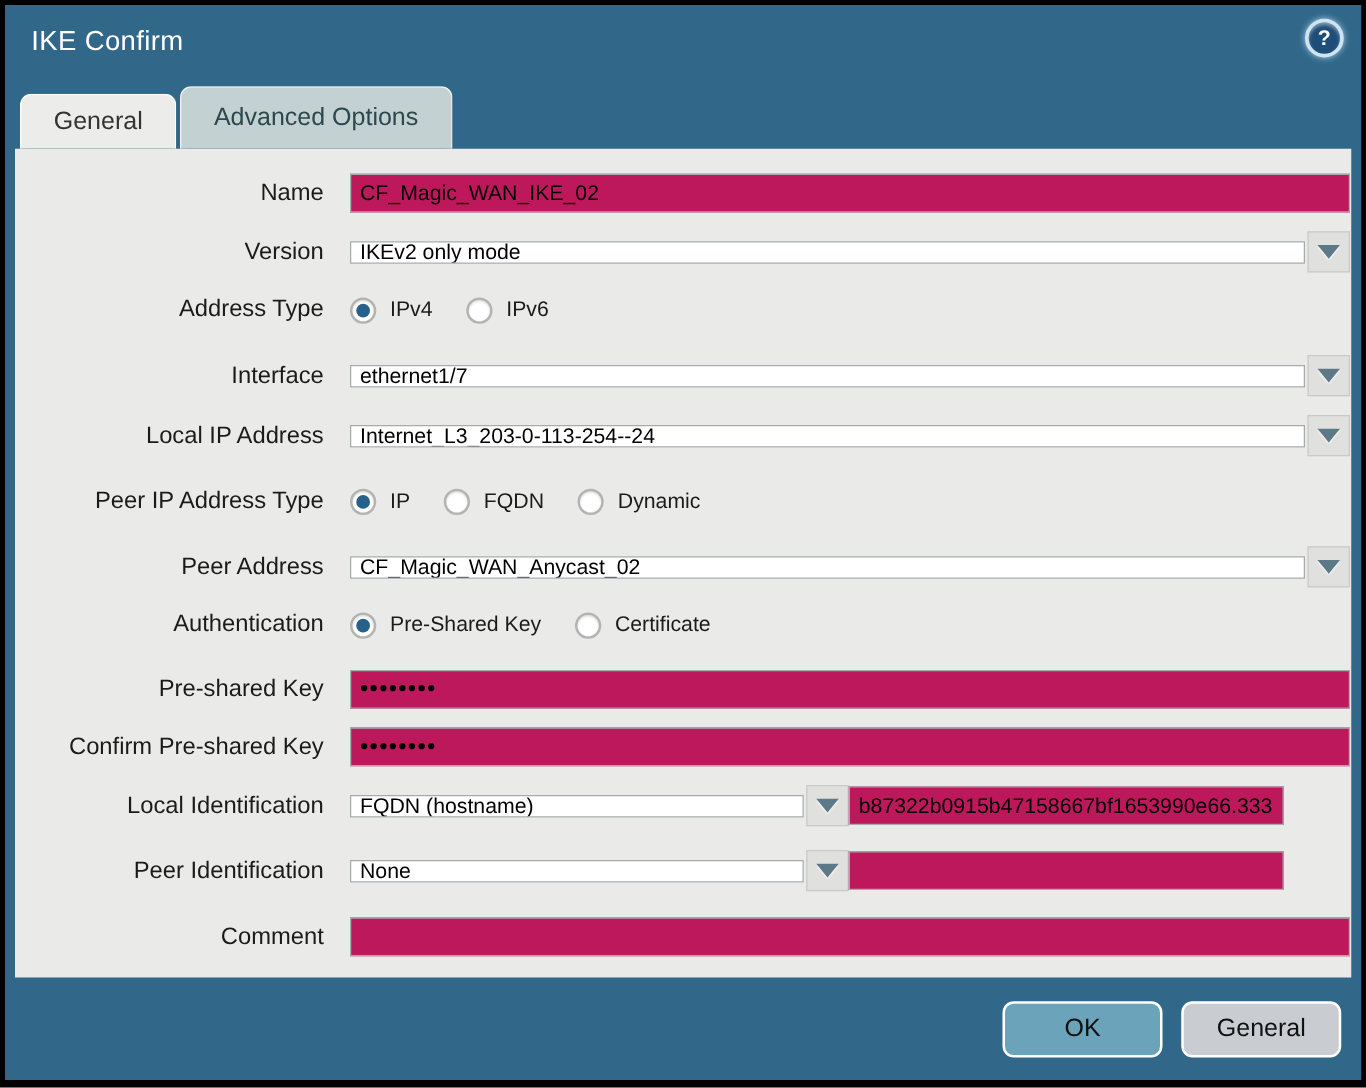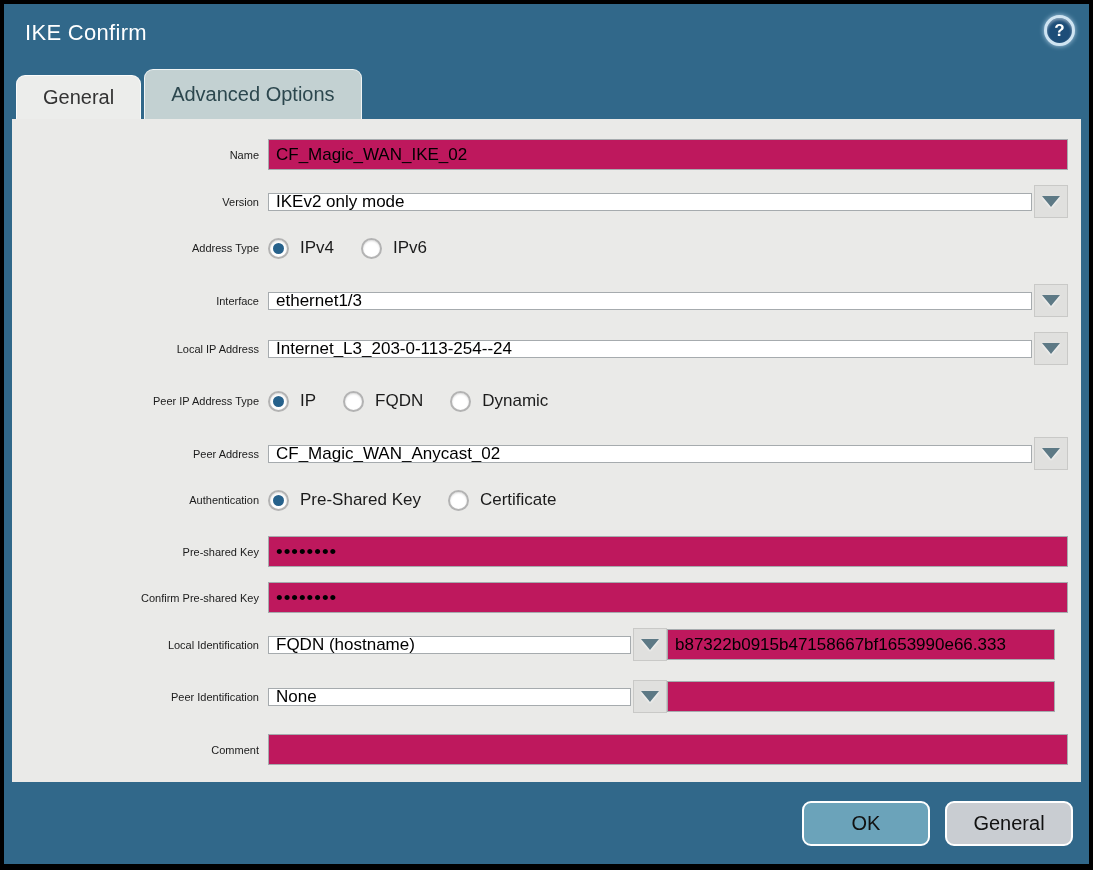--- a/index.html
+++ b/index.html
@@ -57,22 +57,22 @@
   .panel{
     position:absolute;left:8px;top:115px;right:8px;height:663px;
     background:#eaeae8;
     box-sizing:border-box;
     padding-top:20px;
     z-index:1;
   }
   .row{display:flex;align-items:center;}
   .label{
     width:247px;flex:0 0 247px;
-    text-align:right;padding-right:9px;
-    font-size:11px;color:#1b1b1b;
+    text-align:right;padding-right:21px;
+    font-size:19px;color:#1b1b1b;
     white-space:nowrap;
   }
   .controls{display:flex;align-items:center;}
   input.txt{
     box-sizing:border-box;height:31px;
     border:1px solid #a6abae;background:#be185d;
     font-family:"Liberation Sans", sans-serif;
     font-size:17px;color:#000;padding:0 7px;margin:0;
     outline:none;
   }
@@ -91,21 +91,21 @@
     box-sizing:border-box;width:34px;height:33px;margin-left:2px;
     background:#e0e0de;border:1px solid #c9c9c7;
     display:flex;align-items:center;justify-content:center;
   }
   .tri{
     width:0;height:0;
     border-left:9px solid transparent;border-right:9px solid transparent;
     border-top:11px solid #5d7985;
     filter:drop-shadow(0 1px 1px rgba(255,255,255,.9));
   }
-  .half-input{width:388px;margin-left:10px;}
+  .half-input{width:348px;margin-left:10px;}
   
   .radio-group{display:flex;align-items:center;}
   .radio-item{display:flex;align-items:center;margin-right:27px;cursor:pointer;}
   .radio{
     box-sizing:border-box;width:21px;height:21px;border-radius:50%;
     background:#fff;border:2px solid #b3b3b3;
     box-shadow:inset 0 1px 2px rgba(0,0,0,.15);
     margin-right:11px;
     display:flex;align-items:center;justify-content:center;
   }
@@ -186,21 +186,21 @@
           <div class="radio"></div>
           <div class="radio-label">IPv6</div>
         </div>
       </div>
     </div>
 
     <div class="row mt22">
       <div class="label">Interface</div>
       <div class="controls">
         <div class="combo">
-          <div class="box w-main">ethernet1/3</div>
+          <div class="box w-main">ethernet1/7</div>
           <div class="arrow-btn">
             <div class="tri"></div>
           </div>
         </div>
       </div>
     </div>
 
     <div class="row mt15">
       <div class="label">Local IP Address</div>
       <div class="controls">

